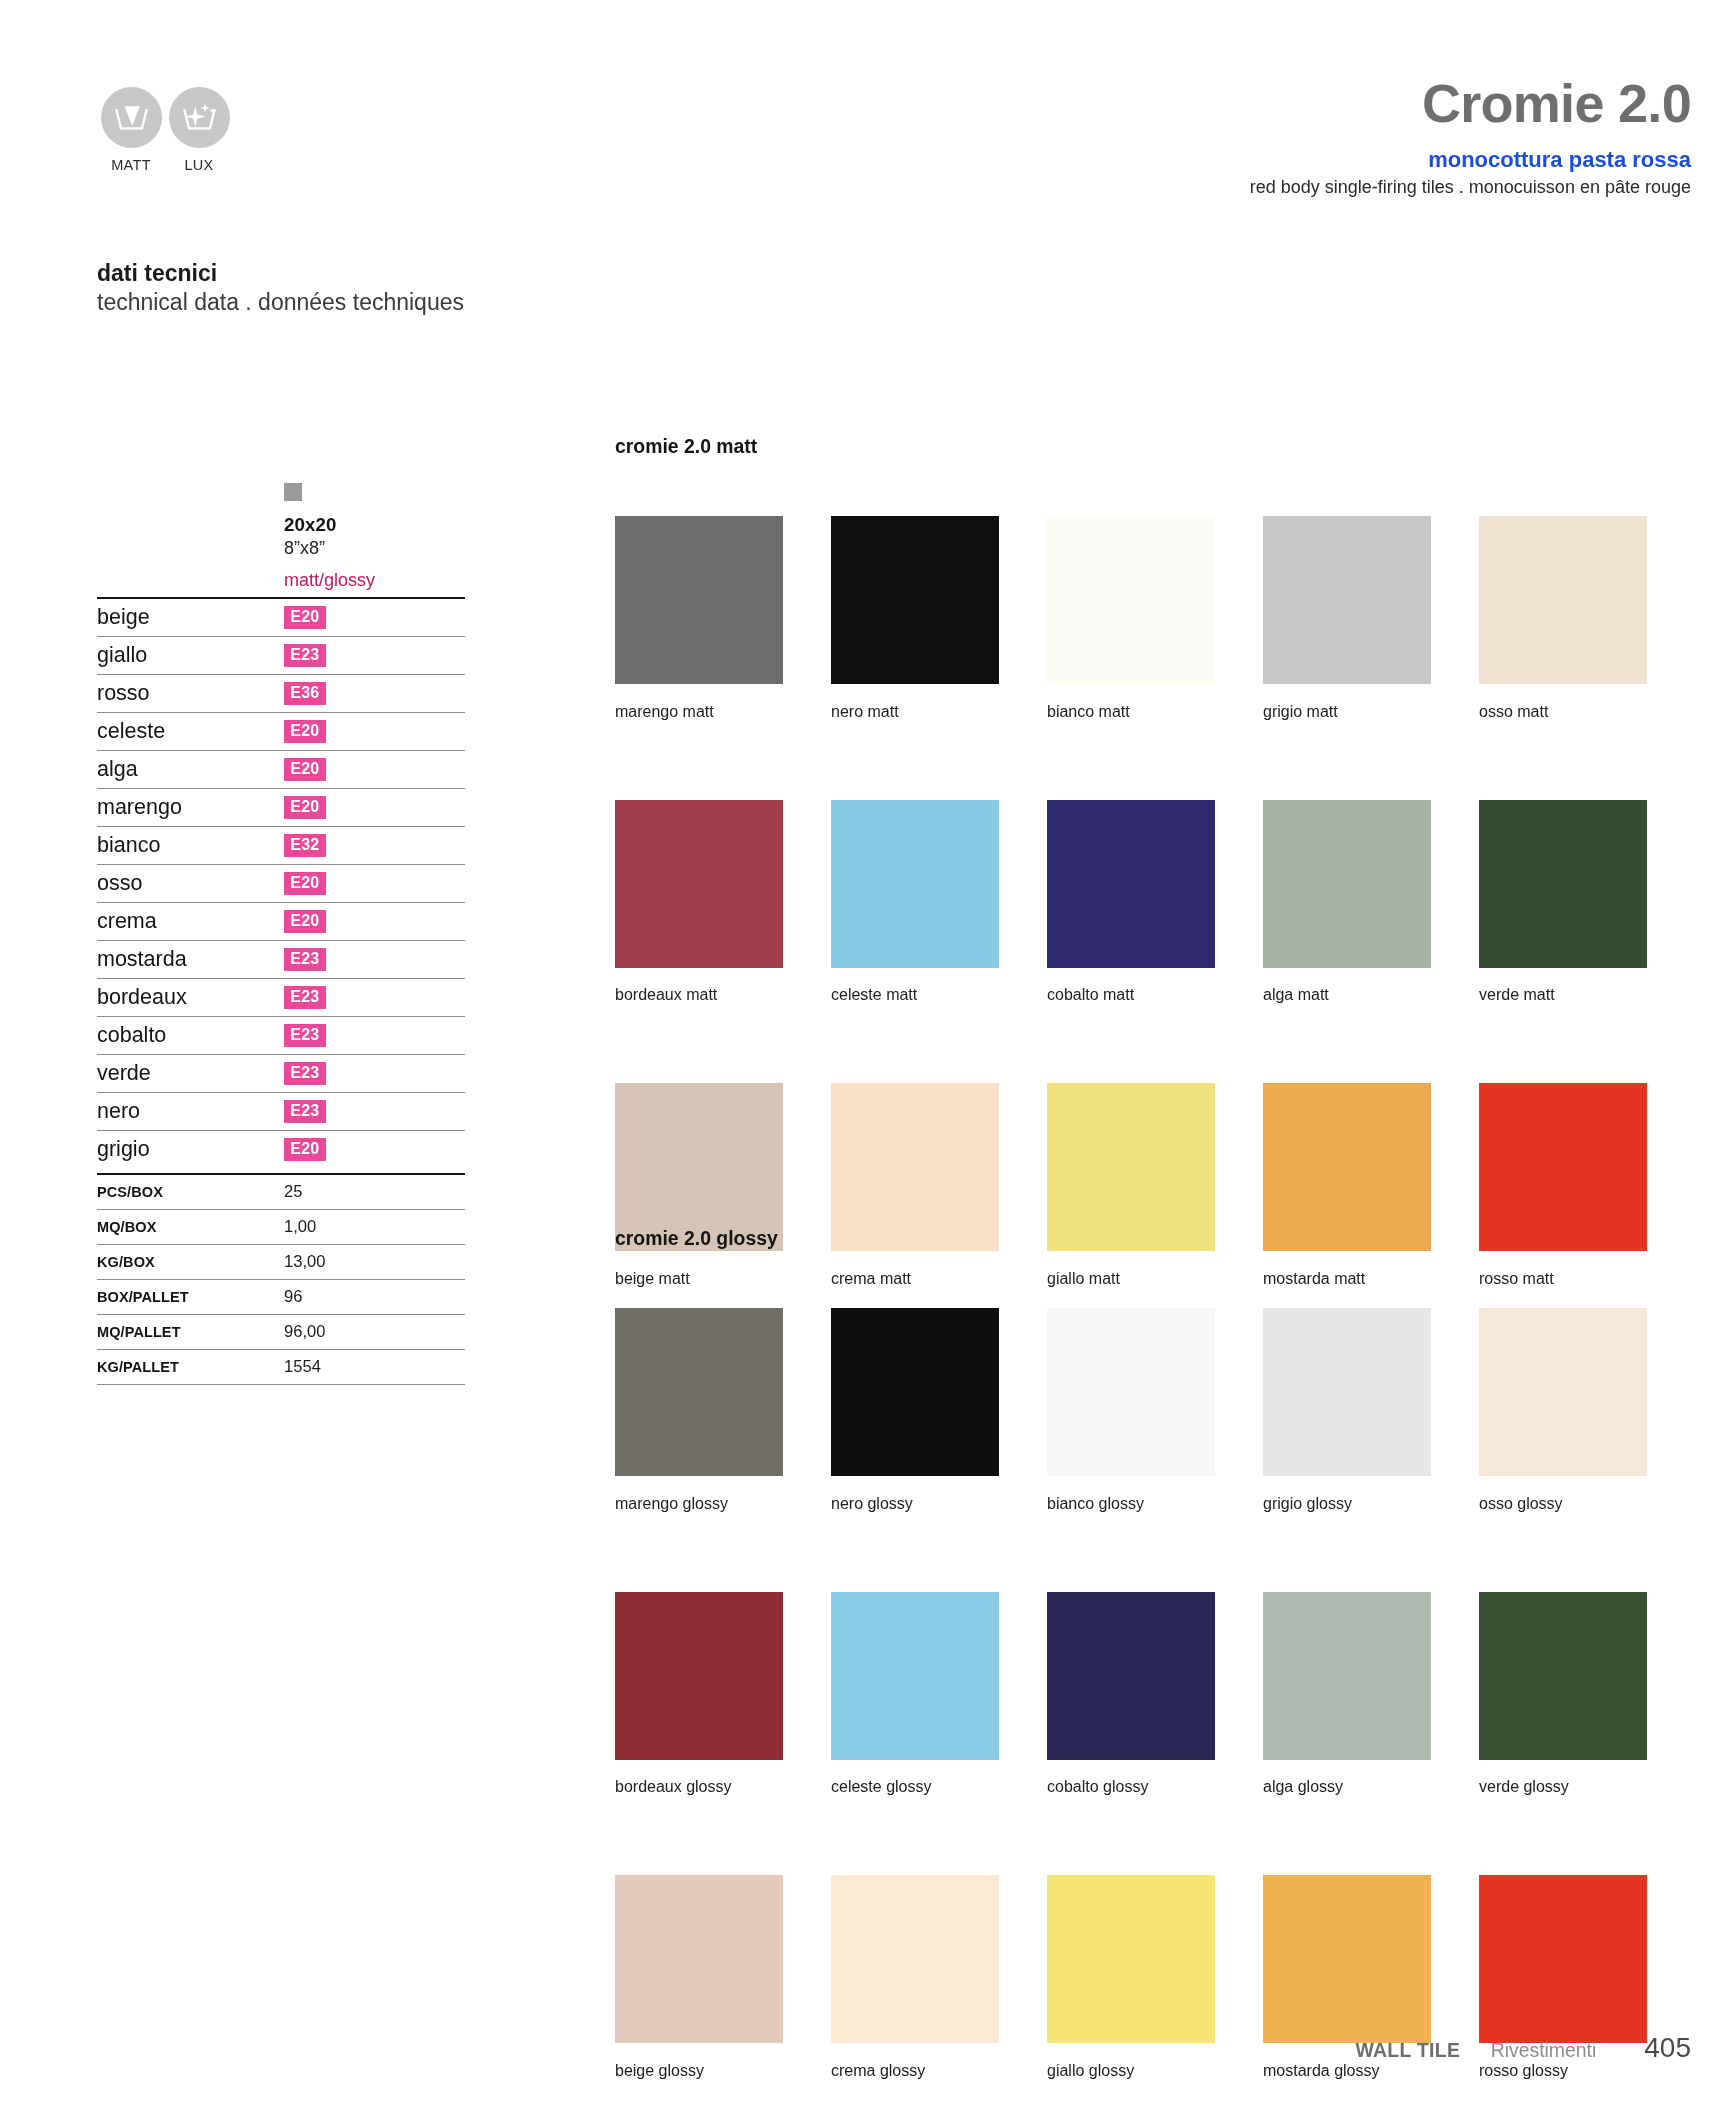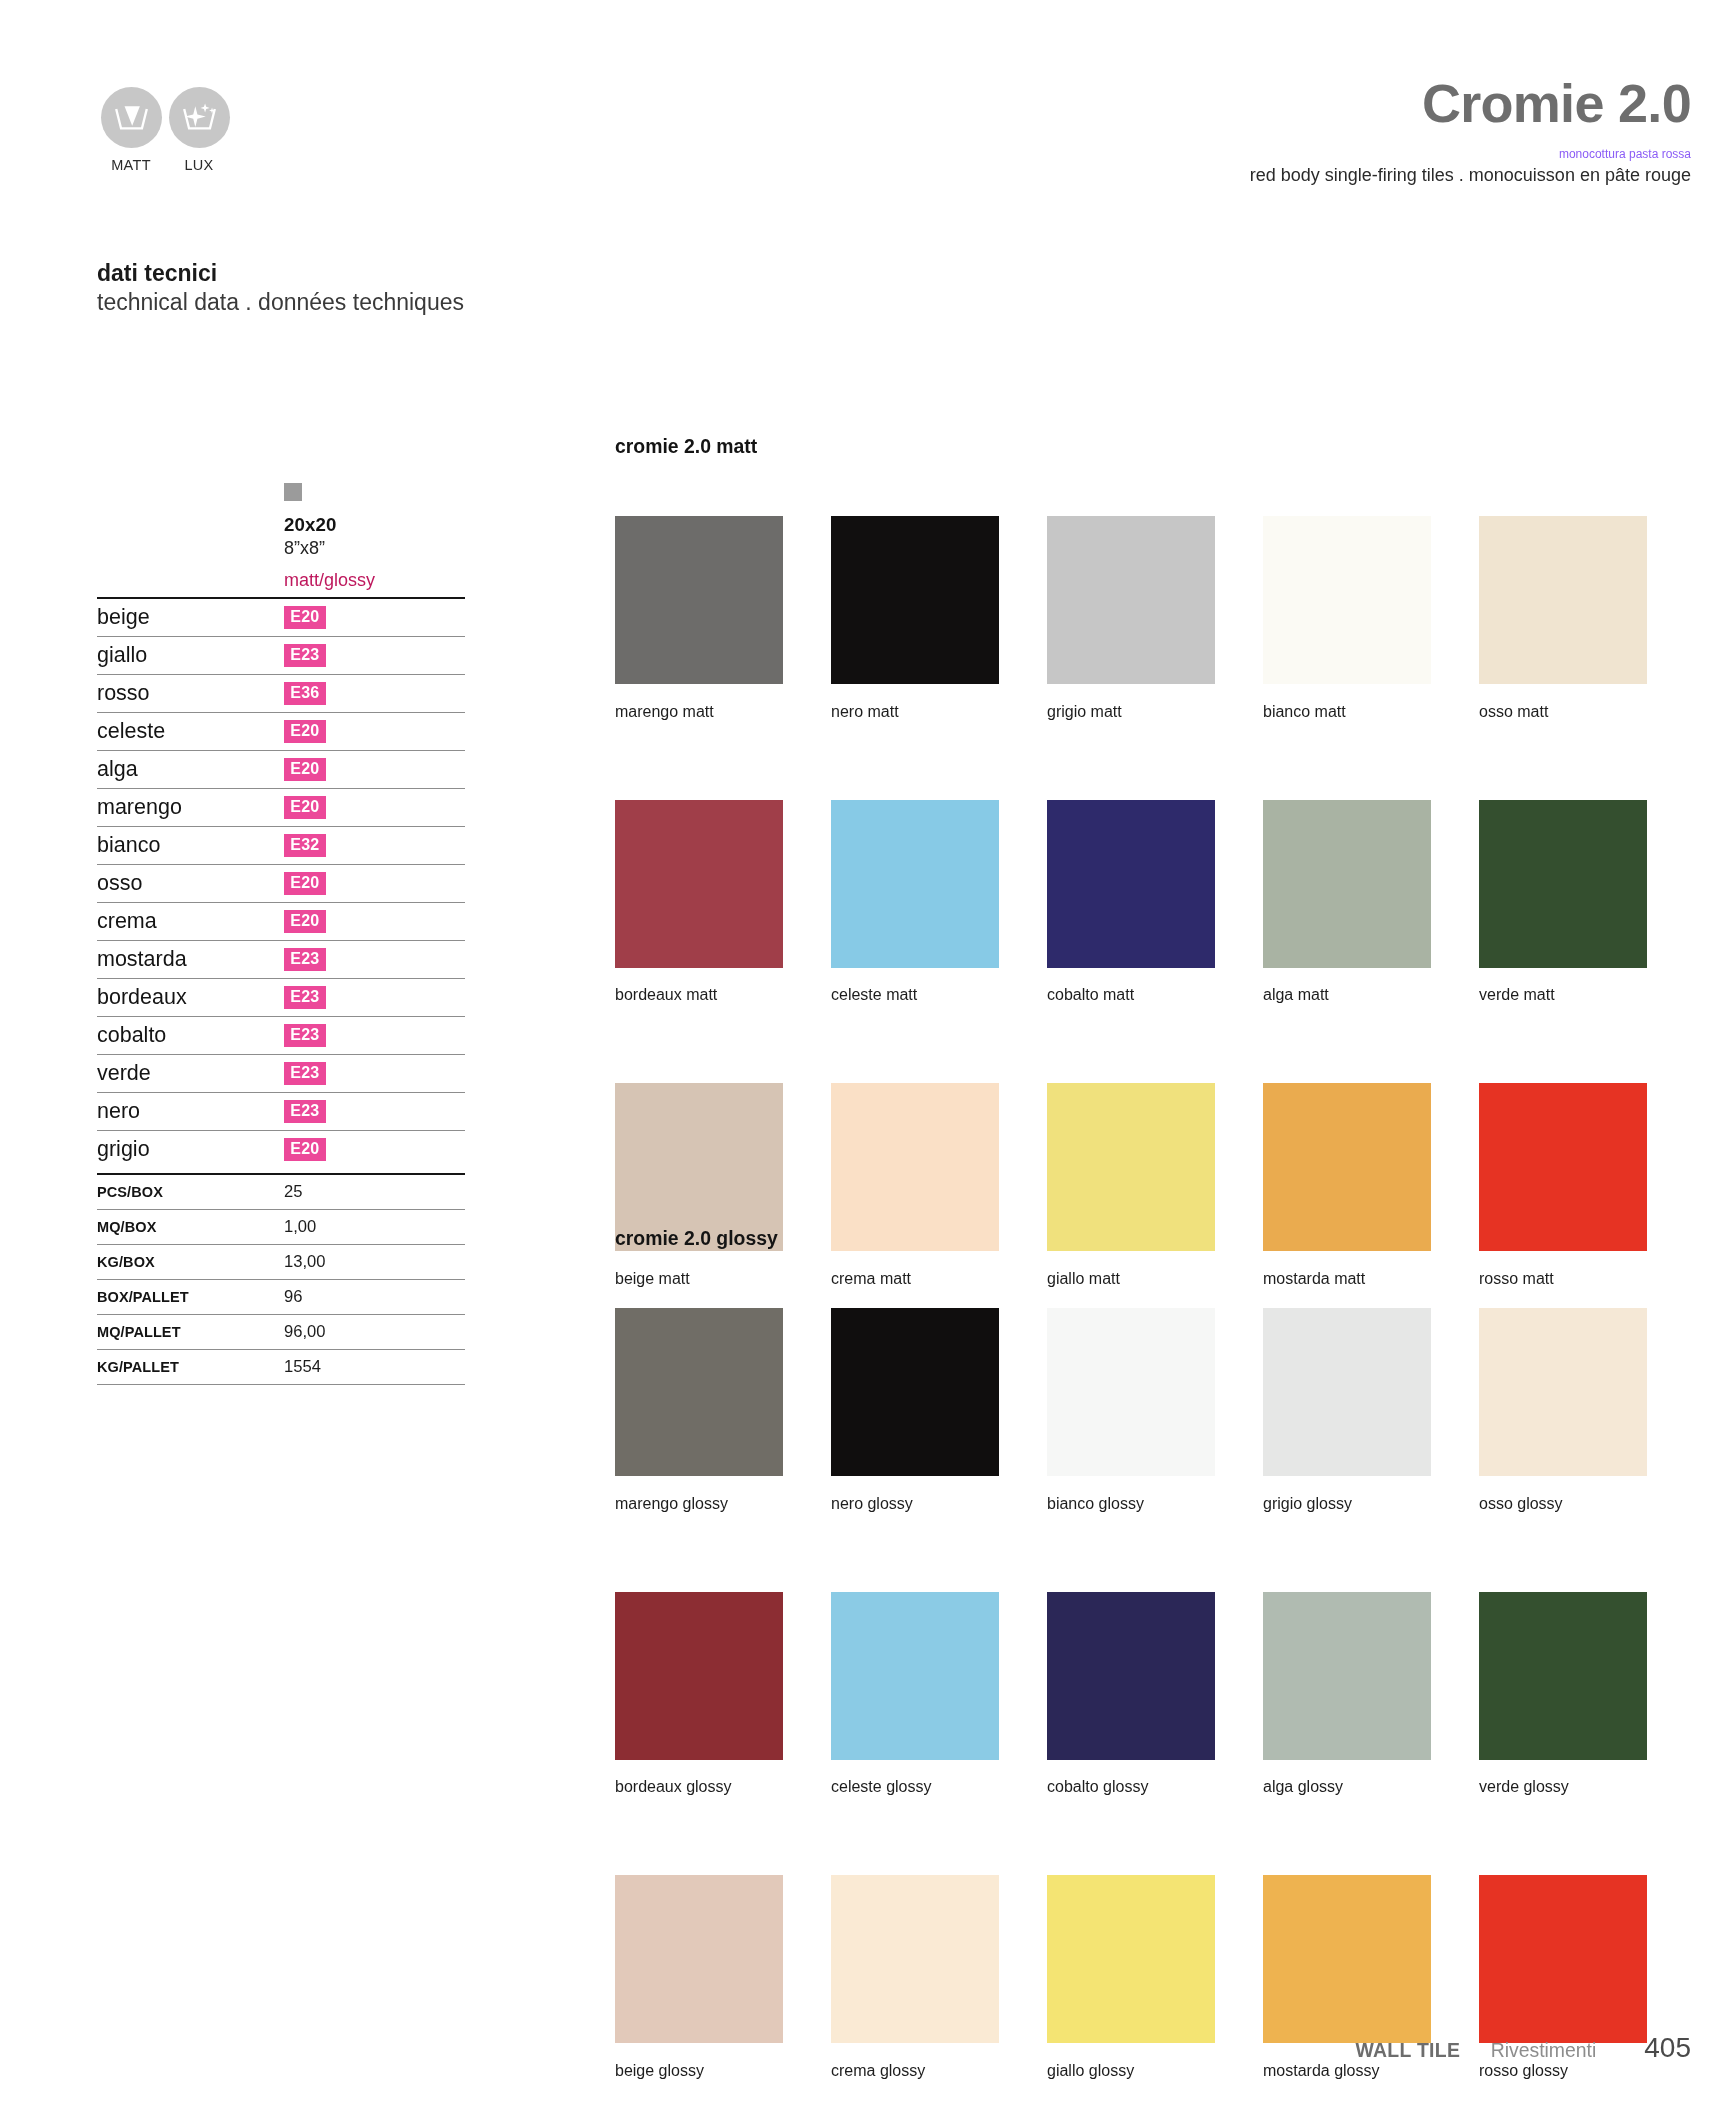--- a/index.html
+++ b/index.html
@@ -17,21 +17,21 @@
   .finish-icons{position:absolute;left:97px;top:87px;display:flex;}
   .finish{width:68px;display:flex;flex-direction:column;align-items:center;}
   .finish-circle{width:61px;height:61px;border-radius:50%;background:#c7c7c7;
     display:flex;align-items:center;justify-content:center;}
   .finish-label{margin-top:9px;font-size:14.5px;letter-spacing:0.3px;color:#2b2b2b;
     font-family:"Liberation Sans", sans-serif;}
 
   
   .header-right{position:absolute;right:40px;top:76px;text-align:right;}
   .brand-title{font-size:54px;font-weight:bold;color:#6e6e6e;letter-spacing:-0.7px;line-height:1;}
-  .brand-sub1{margin-top:16.6px;font-size:12px;font-weight:normal;color:#8b5cf6;}
+  .brand-sub1{margin-top:16.6px;font-size:22px;font-weight:bold;color:#1d4ed8;}
   .brand-sub2{margin-top:4.8px;font-size:18px;color:#2a2a2a;}
 
   
   .sec-title{position:absolute;left:97px;top:259px;}
   .sec-title .it{font-size:23px;font-weight:bold;color:#1a1a1a;line-height:1.26;}
   .sec-title .en{font-size:23px;color:#3a3a3a;line-height:1.26;}
 
   
   .table{position:absolute;left:97px;top:483px;width:368px;}
   .tbl-head{padding-left:187px;}
@@ -226,26 +226,26 @@
   <div class="grid" style="margin-top: 58px;">
         <div class="cell">
           <div class="chip" style="background:#6d6c6a;"></div>
           <div class="chip-label">marengo matt</div>
         </div>
         <div class="cell">
           <div class="chip" style="background:#110f0f;"></div>
           <div class="chip-label">nero matt</div>
         </div>
         <div class="cell">
+          <div class="chip" style="background:#fbfaf4;"></div>
+          <div class="chip-label">bianco matt</div>
+        </div>
+        <div class="cell">
           <div class="chip" style="background:#c6c6c6;"></div>
           <div class="chip-label">grigio matt</div>
-        </div>
-        <div class="cell">
-          <div class="chip" style="background:#fbfaf4;"></div>
-          <div class="chip-label">bianco matt</div>
         </div>
         <div class="cell">
           <div class="chip" style="background:#f0e4d0;"></div>
           <div class="chip-label">osso matt</div>
         </div>
       </div>
       <div class="grid" style="margin-top: 79px;">
         <div class="cell">
           <div class="chip" style="background:#a03e49;"></div>
           <div class="chip-label">bordeaux matt</div>

